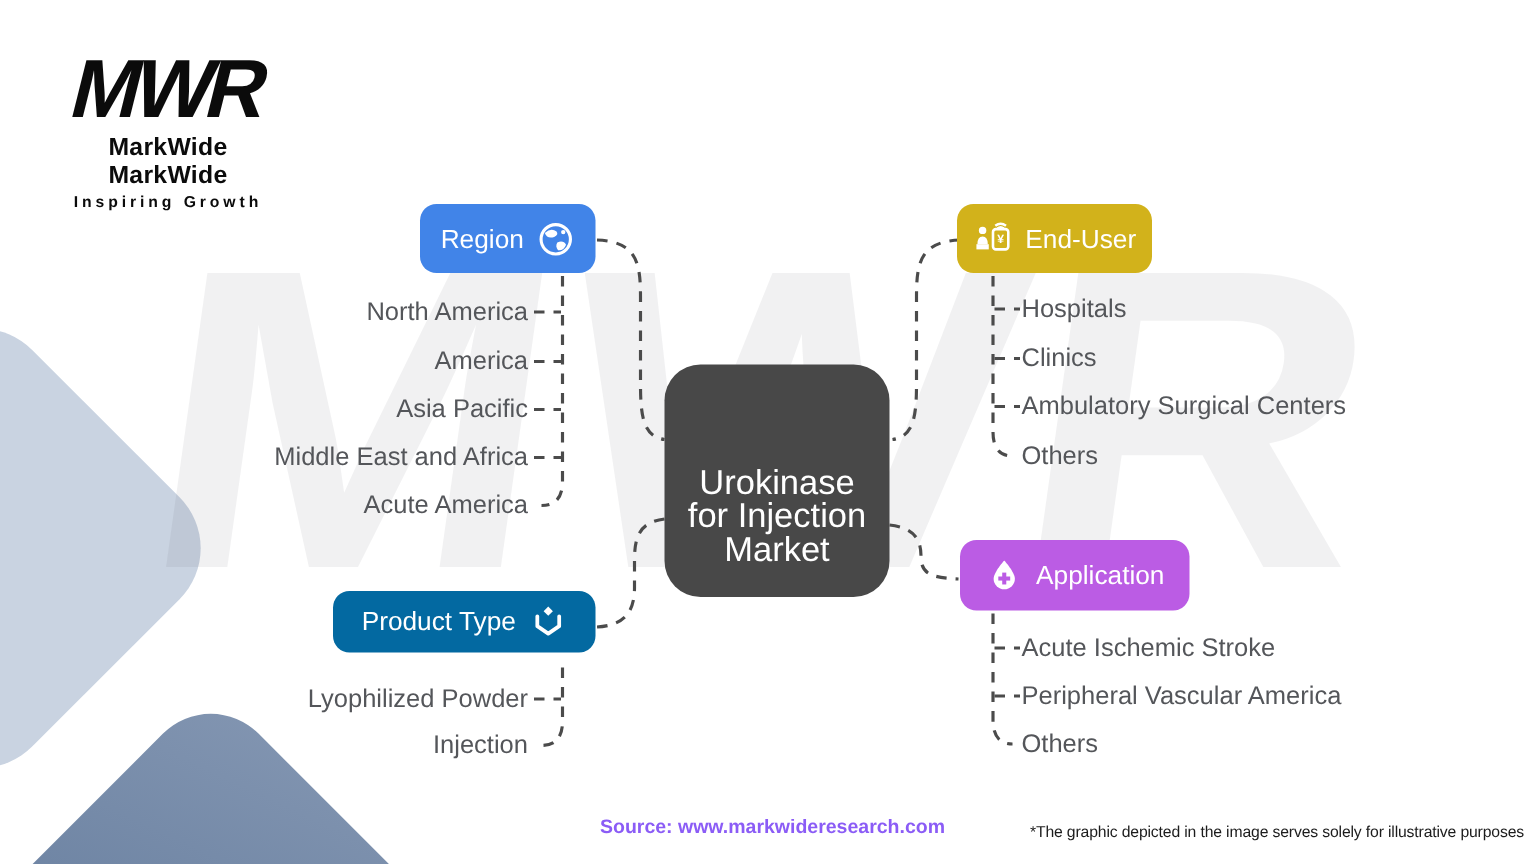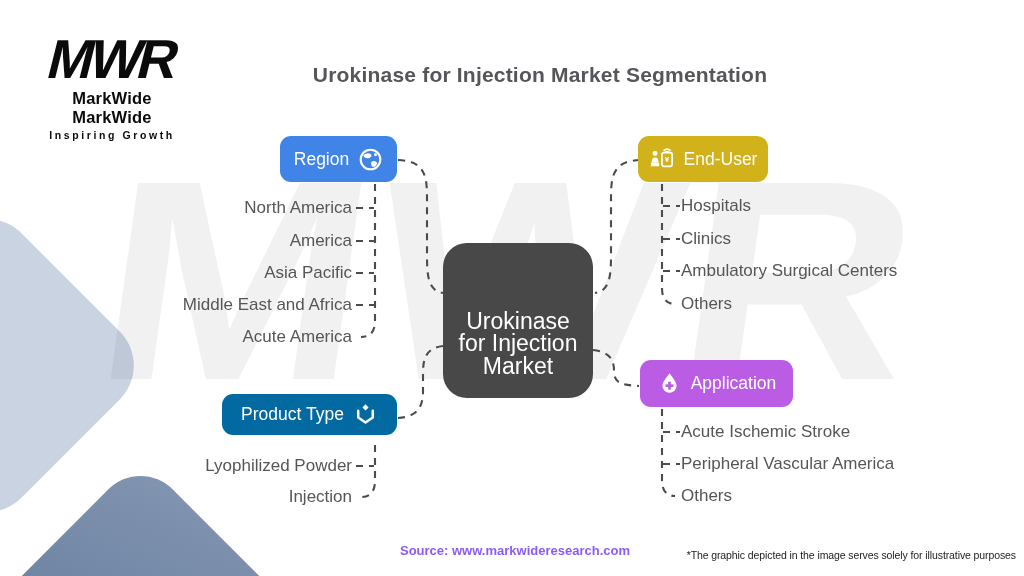--- a/index.html
+++ b/index.html
@@ -68,21 +68,20 @@
   <div class="shape" id="shape-dark"></div>
 
   <div id="watermark">MWR</div>
 
   <div id="logo">
     <div id="logo-mark">MWR</div>
     <div id="logo-name">MarkWide MarkWide</div>
     <div id="logo-tagline">Inspiring Growth</div>
   </div>
 
-  <div id="page-title">Urokinase for Injection Market Segmentation</div>
 
   <svg id="connectors" width="1024" height="576">
 
     <path d="M398 160 C425 161 427 176 427 198 L427 256 C427 278 429 291 443 293"></path>
     <path d="M640 160 C613 161 611 176 611 198 L611 256 C611 278 609 291 595 293"></path>
     <path d="M443 346 C427 348 423 357 423 373 L423 392 C423 408 416 417 398 418"></path>
     <path d="M593 350 C610 352 614 360 614 371 C614 383 621 385 639 386"></path>
 
     <path d="M375 184 L375 321 Q375 337 361 337"></path>
     <path d="M356 208 L374 208"></path>

